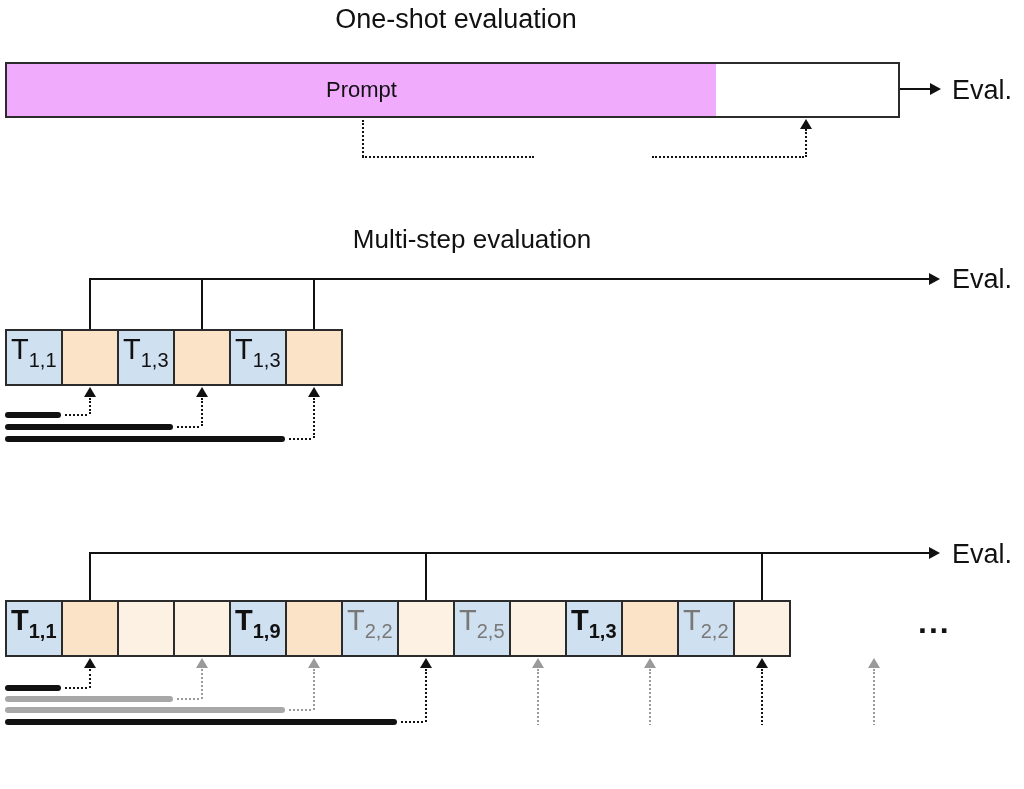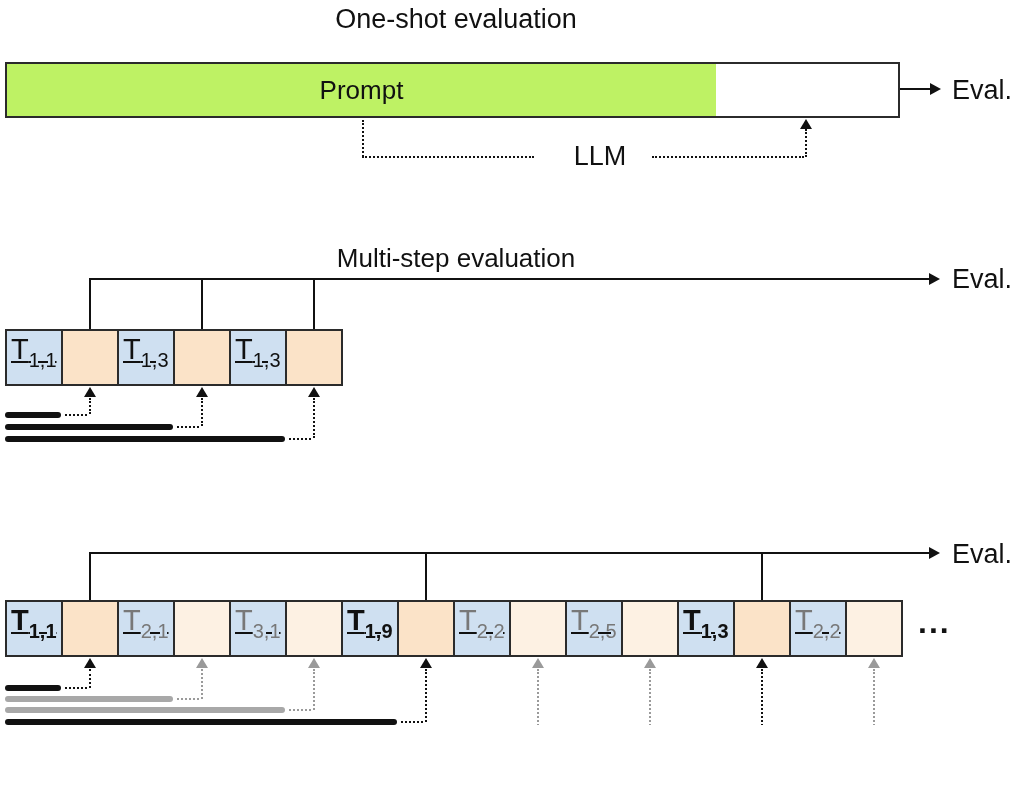--- a/index.html
+++ b/index.html
@@ -15,32 +15,32 @@
             border-right:6px solid transparent;border-bottom:10px solid #111;}
   .arrow-up.gray{border-bottom-color:#9a9a9a;}
   .dot-h{position:absolute;height:0;border-top:2px dotted #111;}
   .dot-v{position:absolute;width:0;border-left:2px dotted #111;}
   .dot-h.gray{border-top-color:#9a9a9a;}
   .dot-v.gray{border-left-color:#9a9a9a;}
   .bar{position:absolute;height:6px;border-radius:3px;background:#111;}
   .bar.gray{background:#a8a8a8;}
   .boxrow{position:absolute;display:flex;}
   .box{box-sizing:border-box;width:58px;height:57px;border:2px solid #2b2b2b;
-       background:#fbe3c8;text-decoration:underline;}
+       background:#fbe3c8;}
   .box + .box{margin-left:-2px;}
   .box.blue{background:#cfe0f1;}
   .box.pale{background:#fdf1e3;}
   .tlabel{font-size:29px;line-height:1;padding:4px 0 0 4px;color:#111;white-space:nowrap;}
   .tlabel .tsub{font-size:20px;vertical-align:-8px;}
   .tlabel.bold{font-weight:bold;}
   .tlabel.muted{color:#787878;}
   .seq-bar{position:absolute;left:5px;top:62px;width:895px;height:56px;display:flex;
            border:2px solid #2b2b2b;box-sizing:border-box;}
-  .seq-prompt{flex:0 0 709px;background:#bef264;display:flex;align-items:center;
-              justify-content:center;font-size:26px;}
+  .seq-prompt{flex:0 0 709px;background:#f0abfc;display:flex;align-items:center;
+              justify-content:center;font-size:22px;}
   .seq-response{flex:1;background:#fbe3c8;border-left:2px solid #2b2b2b;display:flex;
                 align-items:center;justify-content:center;font-size:26px;}
   .llm{position:absolute;font-size:27px;color:#111;}
   .ellipsis{position:absolute;font-size:32px;font-weight:bold;letter-spacing:2px;color:#111;}
 </style>
 </head>
 <body>
 
 <div id="canvas">
 
@@ -49,26 +49,25 @@
   <div class="seq-bar">
     <div class="seq-prompt">Prompt</div>
   </div>
 
   <div class="hline" style="left:900px;top:88px;width:31px;"></div>
   <div class="arrow-right" style="left:930px;top:83px;"></div>
   <div class="eval" style="left:952px;top:75px;">Eval.</div>
 
   <div class="dot-v" style="left:362px;top:120px;height:37px;"></div>
   <div class="dot-h" style="left:362px;top:156px;width:172px;"></div>
-  <div class="llm" style="left:545px;top:141px;width:110px;text-align:center;">LLM</div>
   <div class="dot-h" style="left:652px;top:156px;width:152px;"></div>
   <div class="dot-v" style="left:805px;top:129px;height:28px;"></div>
   <div class="arrow-up" style="left:800px;top:119px;"></div>
 
-  <div class="title" style="top:243px;">Multi-step evaluation</div>
+  <div class="title" style="top:224px;margin-left:16px;">Multi-step evaluation</div>
 
   <div class="hline" style="left:89px;top:278px;width:841px;"></div>
   <div class="arrow-right" style="left:929px;top:273px;"></div>
   <div class="eval" style="left:952px;top:264px;">Eval.</div>
 
   <div class="vline" style="left:89px;top:278px;height:52px;"></div>
   <div class="vline" style="left:201px;top:278px;height:52px;"></div>
   <div class="vline" style="left:313px;top:278px;height:52px;"></div>
 
   <div class="boxrow" style="left:5px;top:329px;">
@@ -108,27 +107,21 @@
 
   <div class="vline" style="left:89px;top:552px;height:48px;"></div>
   <div class="vline" style="left:425px;top:552px;height:48px;"></div>
   <div class="vline" style="left:761px;top:552px;height:48px;"></div>
 
   <div class="boxrow" style="left:5px;top:600px;">
     <div class="box blue">
       <div class="tlabel bold"><span>T</span><span class="tsub">1,1</span></div>
     </div>
     <div class="box"></div>
-    <div class="box blue">
-      <div class="tlabel muted"><span>T</span><span class="tsub">2,1</span></div>
-    </div>
     <div class="box pale"></div>
-    <div class="box blue">
-      <div class="tlabel muted"><span>T</span><span class="tsub">3,1</span></div>
-    </div>
     <div class="box pale"></div>
     <div class="box blue">
       <div class="tlabel bold"><span>T</span><span class="tsub">1,9</span></div>
     </div>
     <div class="box"></div>
     <div class="box blue">
       <div class="tlabel muted"><span>T</span><span class="tsub">2,2</span></div>
     </div>
     <div class="box pale"></div>
     <div class="box blue">

